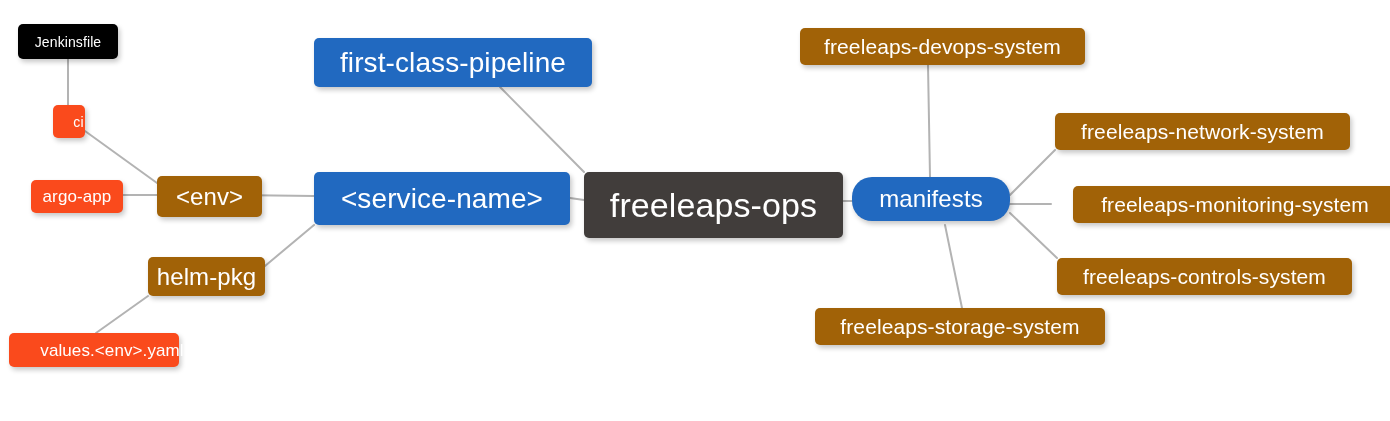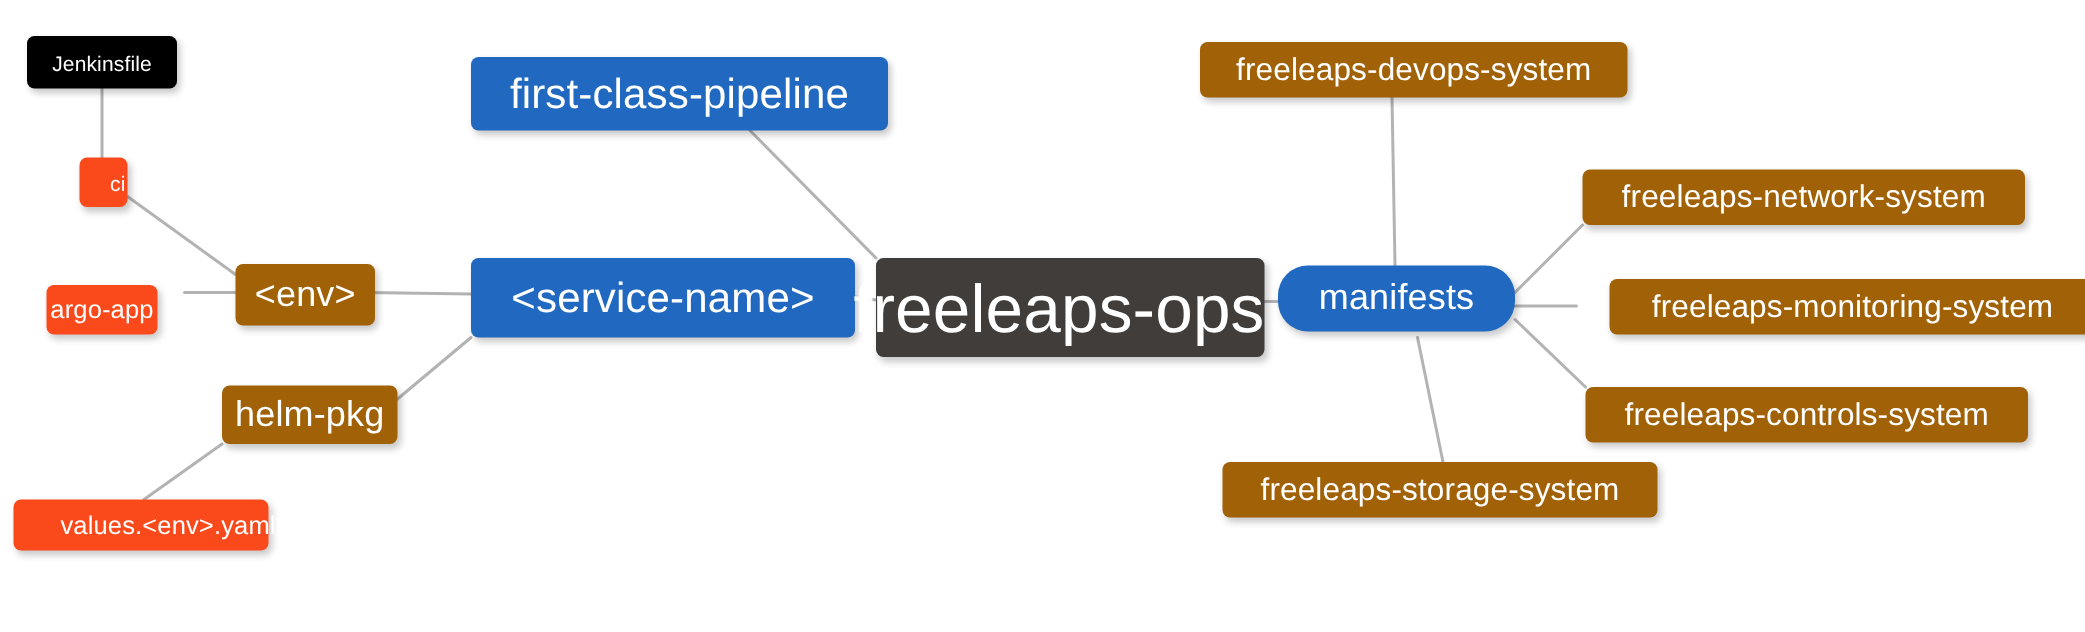--- a/index.html
+++ b/index.html
@@ -44,21 +44,21 @@
     line-height: 1;
     letter-spacing: 0.1px;
     user-select: none;
   }
   .mm-node.root       { background: #413d3b; }
   .mm-node.blue       { background: #2169c0; }
   .mm-node.green      { background: #a16207; }
   .mm-node.orange     { background: #000000; }
   .mm-node.redorange  { background: #fa4a1c; }
 
-  .size-root   { font-size: 45px; justify-content: flex-end; }
+  .size-root   { font-size: 34px; }
   .size-lg     { font-size: 28px; }
   .size-md     { font-size: 24px; }
   .size-sm     { font-size: 21px; }
   .size-xs     { font-size: 17px; }
   .size-xxs    { font-size: 14px; }
 </style>
 </head>
 <body>
 
 <div id="mindmap-canvas">
@@ -78,24 +78,24 @@
       <polyline points="1010,213 1057,258" class="edge-line" stroke="#b3b3b3"></polyline>
       <polyline points="945,225 962,308" class="edge-line" stroke="#b3b3b3"></polyline>
     </svg>
   <div id="node-layer">
       <div class="mm-node orange size-xxs" style="left: 18px; top: 24px; width: 100px; height: 35px;">
         <span>Jenkinsfile</span>
       </div>
       <div class="mm-node redorange size-xxs" style="left: 53px; top: 105px; width: 32px; height: 33px; padding-left: 19px;">
         <span>ci</span>
       </div>
-      <div class="mm-node redorange size-xs" style="left: 31px; top: 190px; width: 74px; height: 33px;">
+      <div class="mm-node redorange size-xs" style="left: 31px; top: 180px; width: 92px; height: 33px;">
         <span>argo-app</span>
       </div>
-      <div class="mm-node green size-md" style="left: 157px; top: 176px; width: 93px; height: 41px;">
+      <div class="mm-node green size-md" style="left: 157px; top: 176px; width: 105px; height: 41px;">
         <span>&lt;env&gt;</span>
       </div>
       <div class="mm-node redorange size-xs" style="left: 9px; top: 333px; width: 170px; height: 34px; padding-left: 36px;">
         <span>values.&lt;env&gt;.yaml</span>
       </div>
       <div class="mm-node green size-md" style="left: 148px; top: 257px; width: 117px; height: 39px;">
         <span>helm-pkg</span>
       </div>
       <div class="mm-node blue size-lg" style="left: 314px; top: 38px; width: 278px; height: 49px;">
         <span>first-class-pipeline</span>

